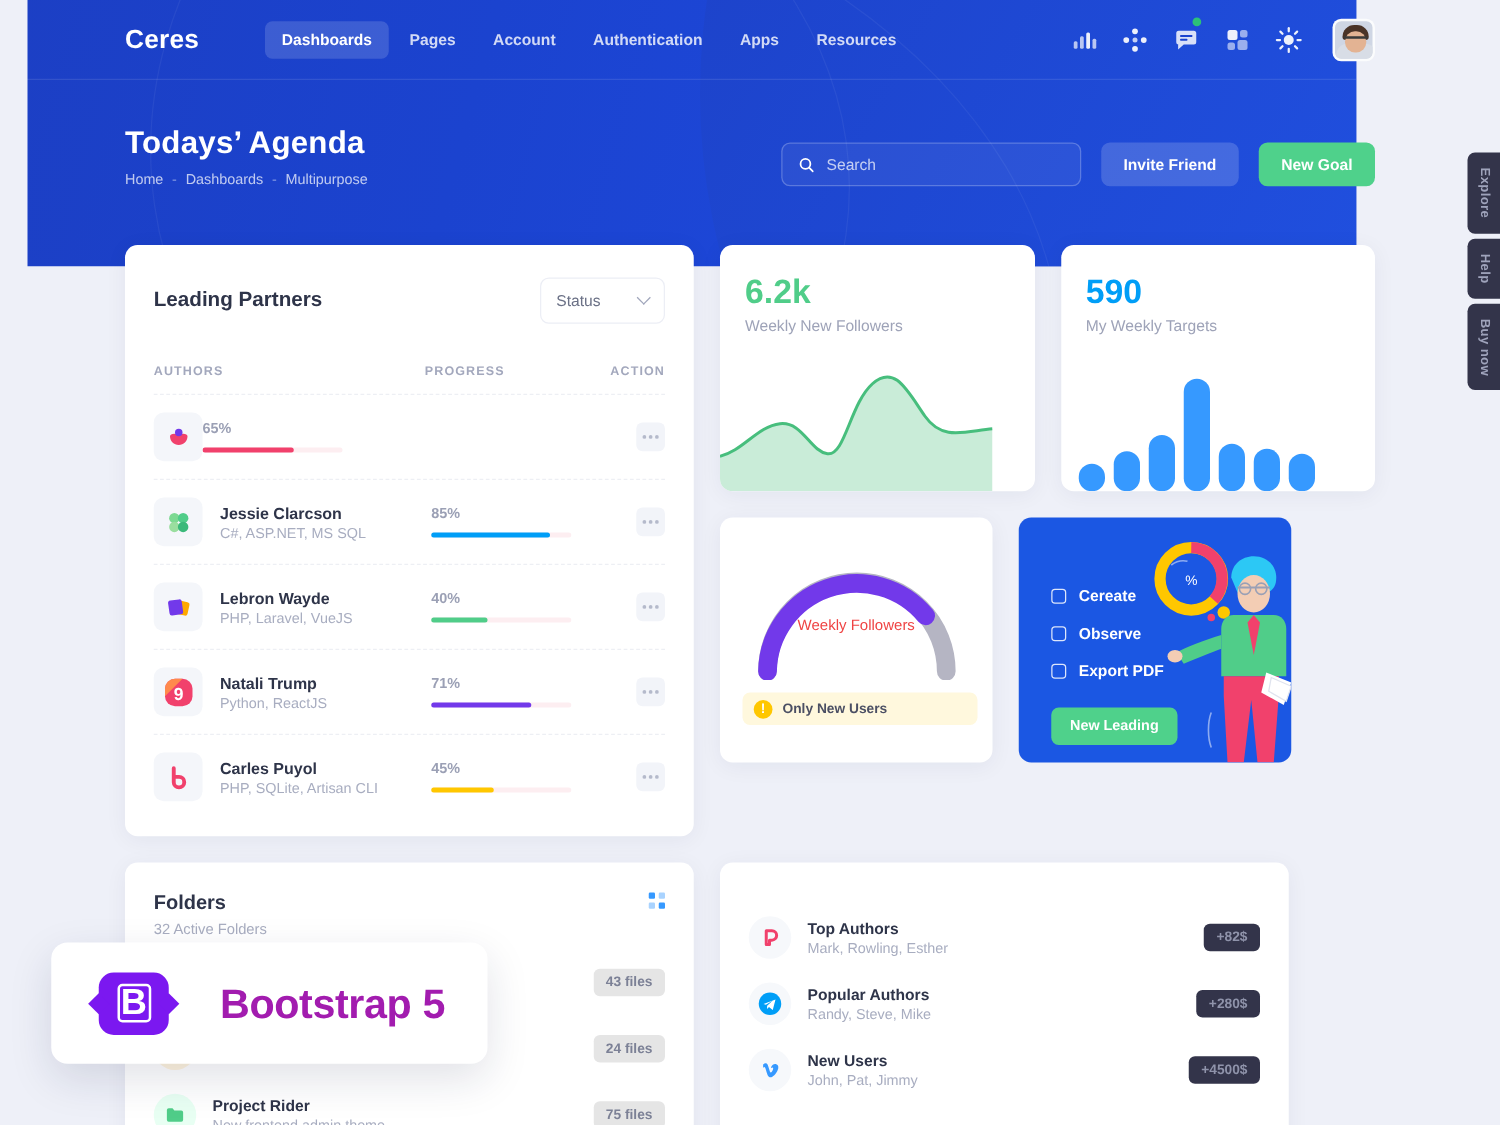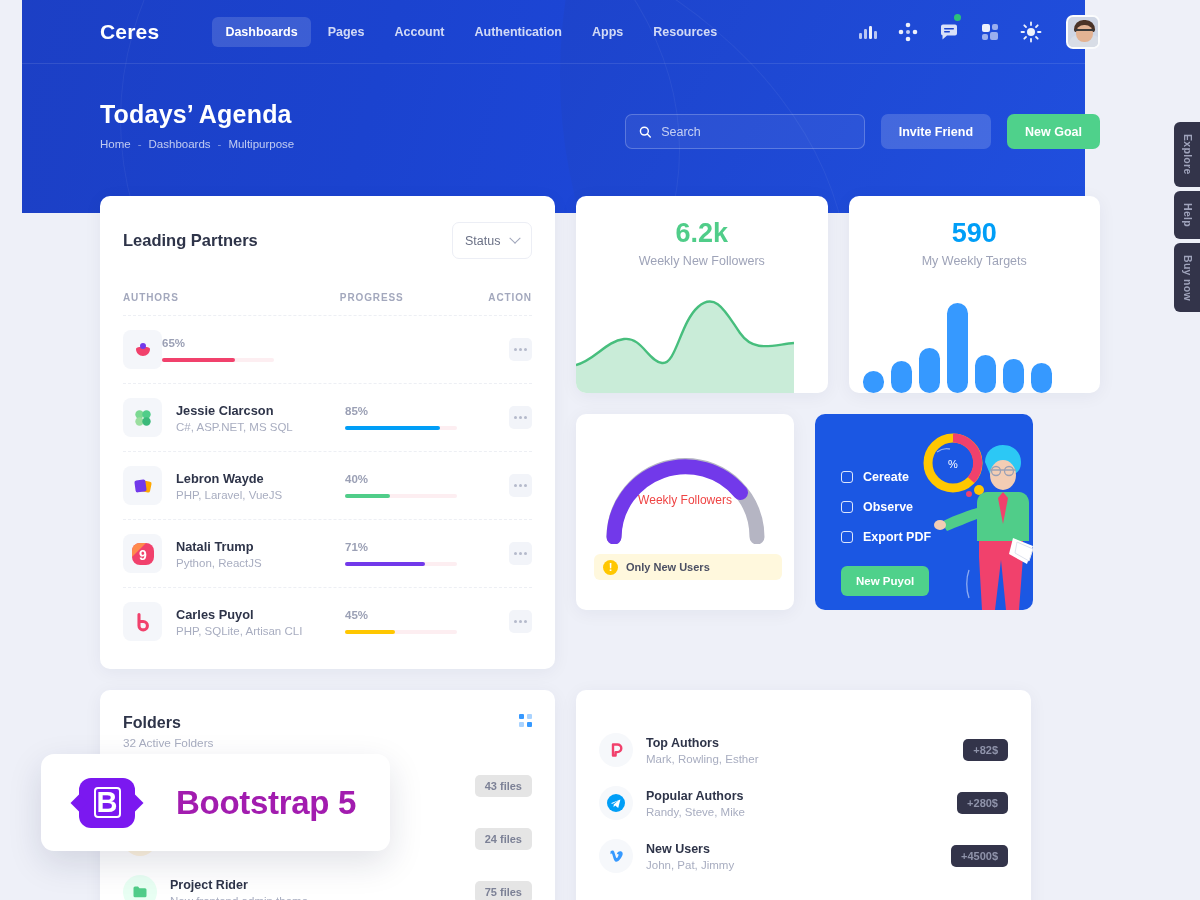--- a/index.html
+++ b/index.html
@@ -137,21 +137,21 @@
   
   .content { position: absolute; left: 100px; top: 196px; width: 1000px; z-index: 15; }
   .row { display: flex; gap: 21px; }
   .card { background: #fff; border-radius: 10px; box-shadow: 0 3px 18px rgba(25,35,70,0.055); }
 
   
   .partners { width: 455px; padding: 26px 23px 14px; }
   .pt-head { display: flex; align-items: center; justify-content: space-between; }
   .pt-title { font-size: 16.5px; font-weight: bold; color: #2e3449; }
   .select {
-    width: 80px; height: 37px; border: 1px solid #eceef5; border-radius: 7px;
+    width: 100px; height: 37px; border: 1px solid #eceef5; border-radius: 7px;
     display: flex; align-items: center; justify-content: space-between;
     padding: 0 12px; cursor: pointer;
   }
   .select span { font-size: 12.5px; color: #6b7186; }
   .chev { width: 8px; height: 8px; border-right: 1.6px solid #a0a6bb; border-bottom: 1.6px solid #a0a6bb; transform: rotate(45deg) translate(-2px,-2px); }
 
   .tbl-head { display: flex; margin-top: 33px; padding-bottom: 12px; }
   .th { font-size: 10px; font-weight: bold; letter-spacing: .9px; color: #a3a8bd; }
   .th.authors { width: 222px; }
   .th.progress { width: 152px; }
@@ -173,21 +173,21 @@
   .pmore {
     width: 23px; height: 23px; border-radius: 5px; background: #f2f4f9;
     margin-left: auto; display: flex; align-items: center; justify-content: center;
     gap: 2px; cursor: pointer;
   }
   .pmore i { width: 3px; height: 3px; border-radius: 50%; background: #b5bacb; display: block; }
 
   
   .right-col { width: 524px; display: flex; flex-direction: column; gap: 21px; }
   .stat-row { display: flex; gap: 21px; }
-  .stat-card { width: 262px; height: 197px; padding: 22px 20px 0; position: relative; overflow: hidden; text-align: center; }
+  .stat-card { width: 262px; height: 197px; padding: 22px 20px 0; position: relative; overflow: hidden; }
   .stat-num { font-size: 27px; font-weight: bold; }
   .stat-lbl { font-size: 12.5px; color: #9ea3b8; margin-top: 5px; }
   .spark { position: absolute; left: 0; right: 0; bottom: 0; height: 110px; }
 
   
   .gauge-card { width: 218px; height: 196px; padding: 22px 18px 0; }
   .gauge-wrap { position: relative; width: 175px; height: 95px; margin: 13px auto 0; }
   .gauge-mid { position: absolute; left: 0; right: 0; top: 42px; text-align: center; }
   .gauge-pct { font-size: 22px; font-weight: bold; color: #7239ea; }
   .gauge-sub { font-size: 12px; color: #ef4444; margin-top: 2px; }
@@ -584,21 +584,21 @@
               <div class="tgt-lbl">Cereate</div>
             </div>
             <div class="tgt-item">
               <div class="tgt-box"></div>
               <div class="tgt-lbl">Observe</div>
             </div>
             <div class="tgt-item">
               <div class="tgt-box"></div>
               <div class="tgt-lbl">Export PDF</div>
             </div>
-            <button class="tgt-btn">New Puyol</button>
+            <button class="tgt-btn">New Leading</button>
           </div>
         </div>
       </div>
     </div>
 
     <div class="bottom">
 
       <div class="card folders">
         <div class="bx-head">
           <div>

